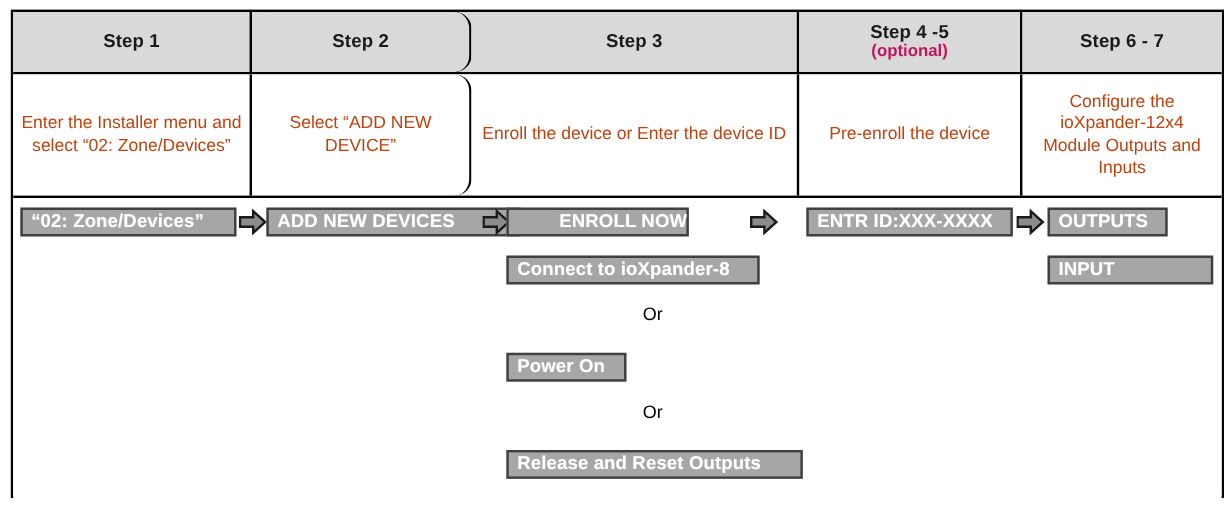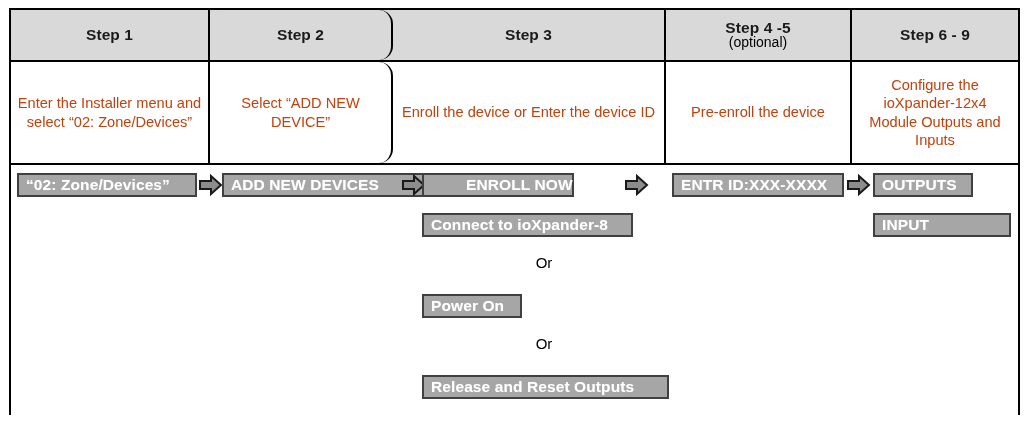--- a/index.html
+++ b/index.html
@@ -47,22 +47,22 @@
   }
   .header-cell:last-child { border-right: none; }
   .header-title {
     font-size: 15.5px;
     font-weight: bold;
     color: #1a1a1a;
     letter-spacing: 0.1px;
   }
   .header-sub {
     font-size: 14px;
-    font-weight: normal;
-    color: #000000;
+    font-weight: bold;
+    color: #be185d;
     margin-top: -1px;
   }
 
   
   .desc-row {
     display: flex;
     height: 103px;
     border-bottom: 2px solid #000000;
     box-sizing: border-box;
     background: #ffffff;
@@ -139,21 +139,21 @@
       <div class="header-title">Step 2</div>
     </div>
     <div class="header-cell col-3">
       <div class="header-title">Step 3</div>
     </div>
     <div class="header-cell col-4">
       <div class="header-title">Step 4 -5</div>
       <div class="header-sub">(optional)</div>
     </div>
     <div class="header-cell col-5">
-      <div class="header-title">Step 6 - 9</div>
+      <div class="header-title">Step 6 - 7</div>
     </div>
   </div>
 
   <div class="desc-row">
     <div class="desc-cell col-1">Enter the Installer menu and select “02: Zone/Devices”</div>
     <div class="desc-cell col-2">Select “ADD NEW DEVICE”</div>
     <div class="desc-cell col-3">Enroll the device or Enter the device ID</div>
     <div class="desc-cell col-4">Pre-enroll the device</div>
     <div class="desc-cell col-5">Configure the ioXpander-12x4 Module Outputs and Inputs</div>
   </div>

